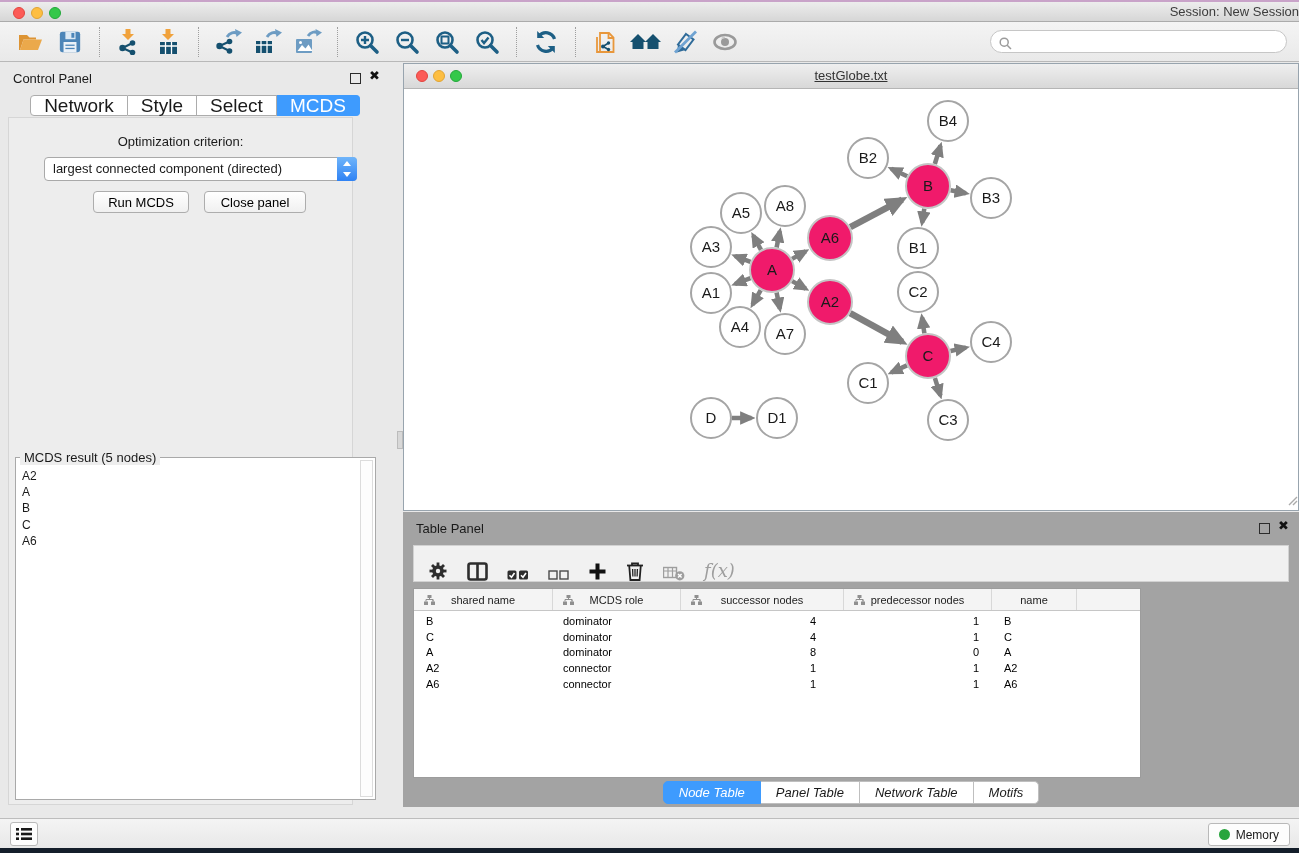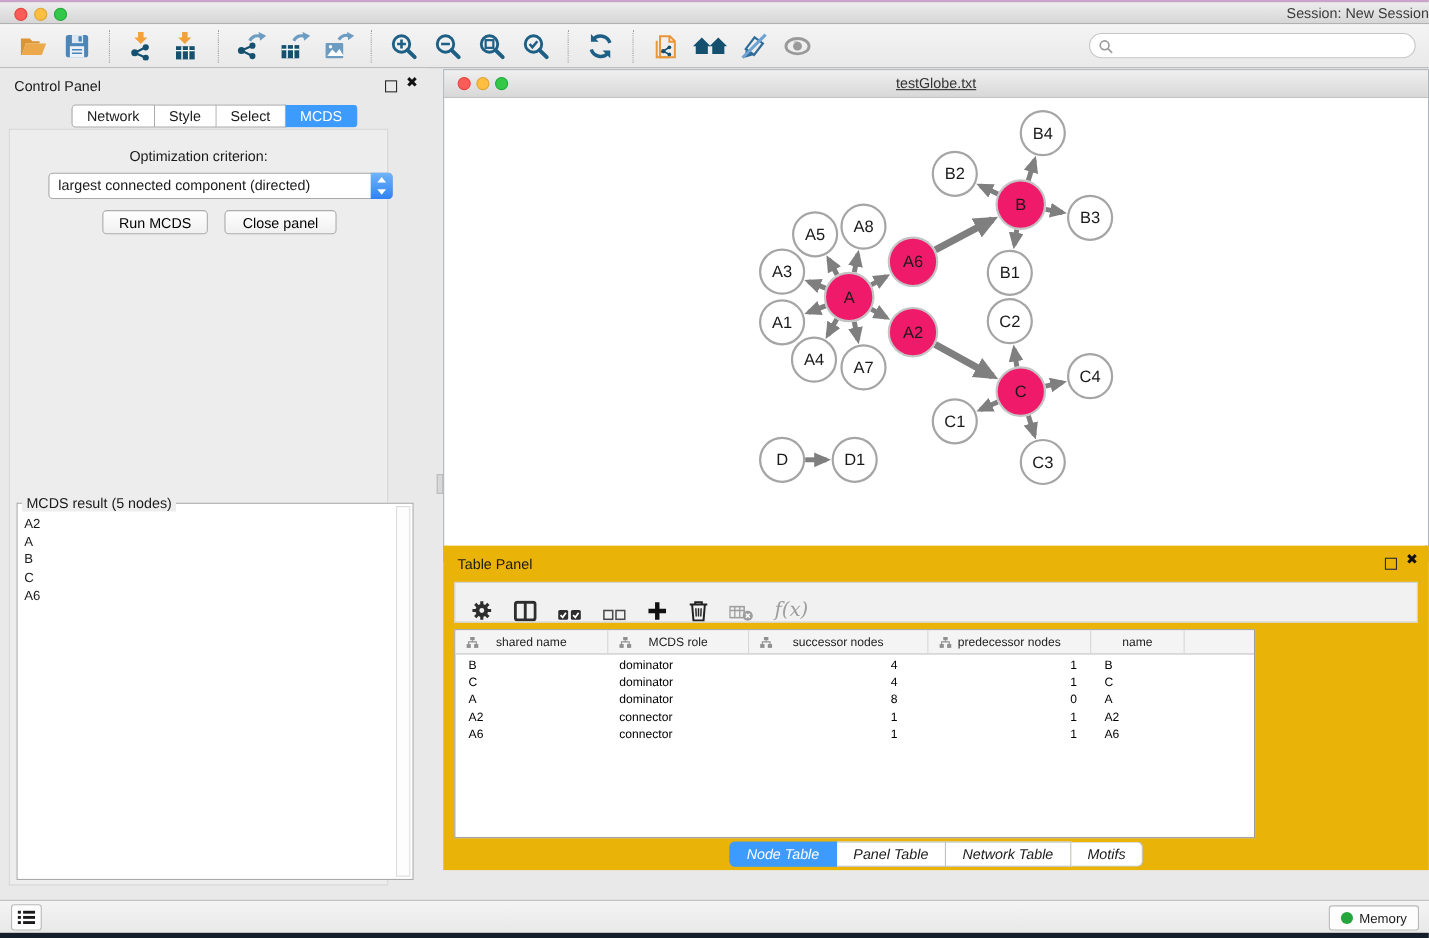--- a/index.html
+++ b/index.html
@@ -26,21 +26,21 @@
     padding:0 8px 0 27px; font-size:13px; outline:none; font-family:"Liberation Sans",sans-serif; }
   #search-icon { position:absolute; left:9px; top:6px; }
 
   
   #control-panel { position:absolute; left:0; top:62px; width:390px; height:756px; background:#E9E9E9; }
   .panel-title { position:absolute; left:13px; top:9px; font-size:13px; color:#1a1a1a; }
   .float-btn { position:absolute; top:11px; width:11px; height:11px; border:1.5px solid #2b2b2b; background:transparent; }
   .close-btn { position:absolute; top:6px; font-size:13px; font-weight:bold; color:#111; font-family:"DejaVu Sans",sans-serif; cursor:default; }
   #cp-float { right:29px; } #cp-close { right:10px; }
   #cp-tabs { position:absolute; left:0; right:0; top:33px; display:flex; justify-content:center; }
-  .cp-tab { height:21px; line-height:19px; padding:0 13px; font-size:13px; background:#FFF;
+  .cp-tab { height:21px; line-height:19px; padding:0 13px; font-size:19px; background:#FFF;
     border:1px solid #ACACAC; border-left:none; color:#1a1a1a; }
   .cp-tab:first-child { border-left:1px solid #ACACAC; border-radius:4px 0 0 4px; }
   .cp-tab:last-child { border-radius:0 4px 4px 0; }
   .cp-tab.active { background:#3E9BFE; border-color:#3E9BFE; color:#fff; }
   #cp-content { position:absolute; left:8px; top:55px; width:345px; height:688px;
     background:#EDEDED; border:1px solid #D6D6D6; }
   #opt-label { position:absolute; left:0; width:100%; top:16px; text-align:center; font-size:13px; }
   #opt-dropdown { position:absolute; left:35px; top:39px; width:313px; height:24px; background:#FFF;
     border:1px solid #A9A9A9; border-radius:4px; font-size:13px; line-height:22px; padding-left:8px; }
   #dd-stepper { position:absolute; right:-1px; top:-1px; width:20px; height:24px; border-radius:0 4px 4px 0;
@@ -75,21 +75,21 @@
     border-bottom:1px solid #B5B5B5; }
   #nw-titlebar .traffic { top:6px; }
   #nw-red { left:12px; background:#FC5B57; border:1px solid #E2453F; }
   #nw-yellow { left:29px; background:#FDBE41; border:1px solid #E0A434; }
   #nw-green { left:46px; background:#34C84A; border:1px solid #23A83B; }
   #nw-title { text-align:center; line-height:24px; font-size:13px; color:#333;text-decoration:underline; }
   #nw-canvas { position:absolute; left:0; top:25px; width:894px; height:421px; background:#FFF; overflow:hidden; }
   #resize-grip { position:absolute; right:0; bottom:0; }
 
   
-  #table-panel { position:absolute; left:403px; top:496px; width:896px; height:295px; background:#eab308; }
+  #table-panel { position:absolute; left:403px; top:512px; width:896px; height:295px; background:#a3a3a3; }
   #tp-float { right:29px; } #tp-close { right:10px; }
   #tp-toolbar { position:absolute; left:10px; top:33px; width:876px; height:37px;
     background:#F1F1F1; border:1px solid #D2D2D2; display:flex; align-items:flex-end; padding-left:14px; }
   .tpi { margin-right:19px; display:flex; align-items:center; }
   .fx { font-family:"DejaVu Serif",serif; font-style:italic; font-size:18px; color:#9E9E9E; }
   #tp-table { position:absolute; left:10px; top:76px; width:728px; height:190px;
     background:#FFF; border:1px solid #9C9C9C; overflow:hidden; }
   #table-header { display:flex; height:22px; background:#F4F4F4; border-bottom:1px solid #C6C6C6; }
   .th { position:relative; display:flex; align-items:center; justify-content:center;
     font-size:11px; color:#222; border-right:1px solid #D8D8D8; height:100%; }

